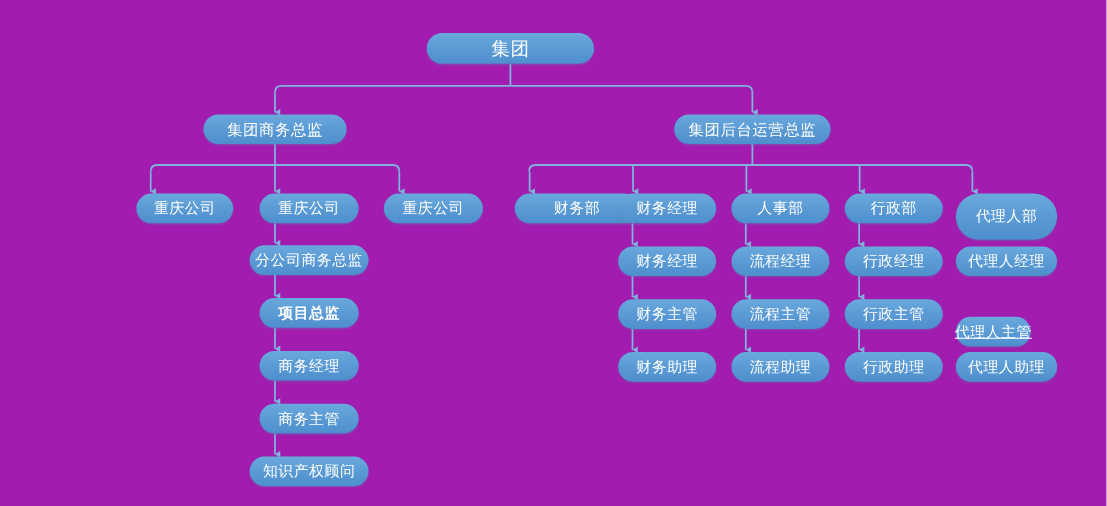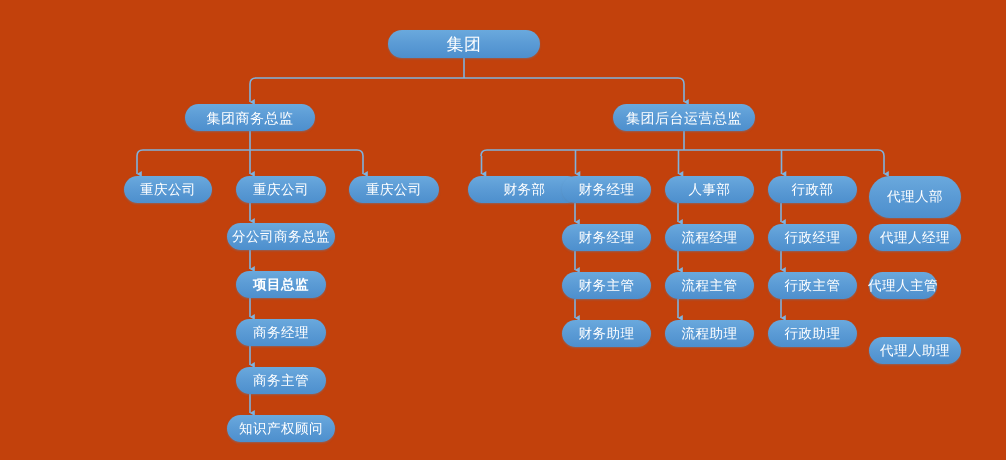--- a/index.html
+++ b/index.html
@@ -8,21 +8,21 @@
     padding: 0;
     background: #ffffff;
   }
   body {
     font-family: "Liberation Sans", "DejaVu Sans", sans-serif;
   }
   #org-chart {
     position: relative;
     width: 1006px;
     height: 460px;
-    background: #c2410c;
+    background: #a21caf;
     overflow: hidden;
   }
   #svg-layer {
     position: absolute;
     left: 0;
     top: 0;
     width: 1006px;
     height: 460px;
     pointer-events: none;
   }
@@ -169,20 +169,20 @@
       </div>
       <div class="node chain" style="left: 737px; top: 272px; width: 89px; height: 27px;">
         <span class="node-label">行政主管</span>
       </div>
       <div class="node chain" style="left: 737px; top: 320px; width: 89px; height: 27px;">
         <span class="node-label">行政助理</span>
       </div>
       <div class="node chain" style="left: 838px; top: 224px; width: 92px; height: 27px;">
         <span class="node-label">代理人经理</span>
       </div>
-      <div class="node chain" style="left: 838px; top: 272px; width: 68px; height: 27px;">
+      <div class="node chain" style="left: 838px; top: 288px; width: 68px; height: 27px; text-decoration: underline;">
         <span class="node-label">代理人主管</span>
       </div>
-      <div class="node chain" style="left: 838px; top: 337px; width: 92px; height: 27px;">
+      <div class="node chain" style="left: 838px; top: 320px; width: 92px; height: 27px;">
         <span class="node-label">代理人助理</span>
       </div>
     </div>
 </div>
 
 </body></html>

